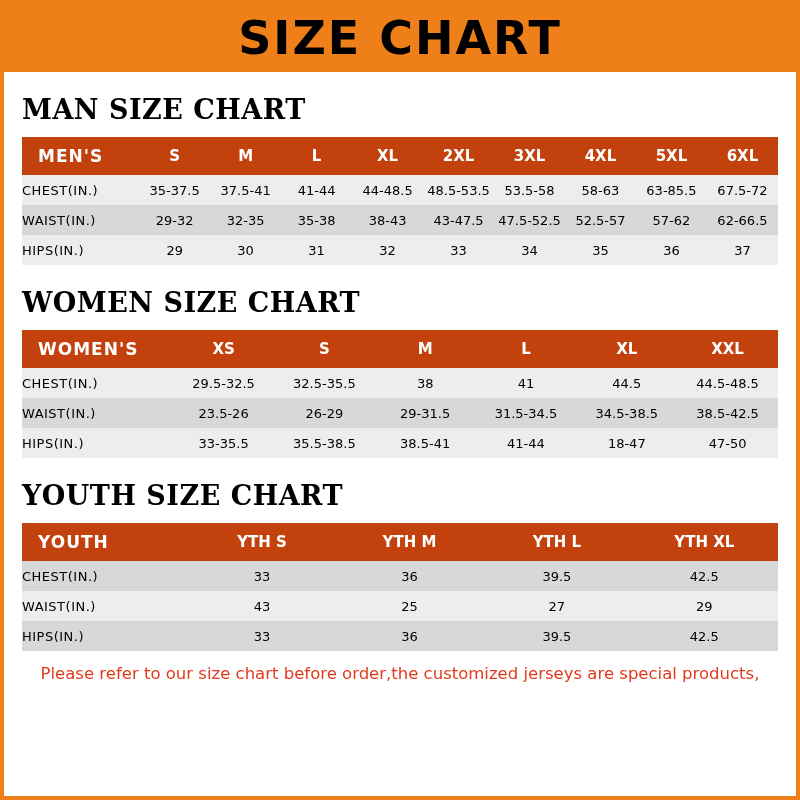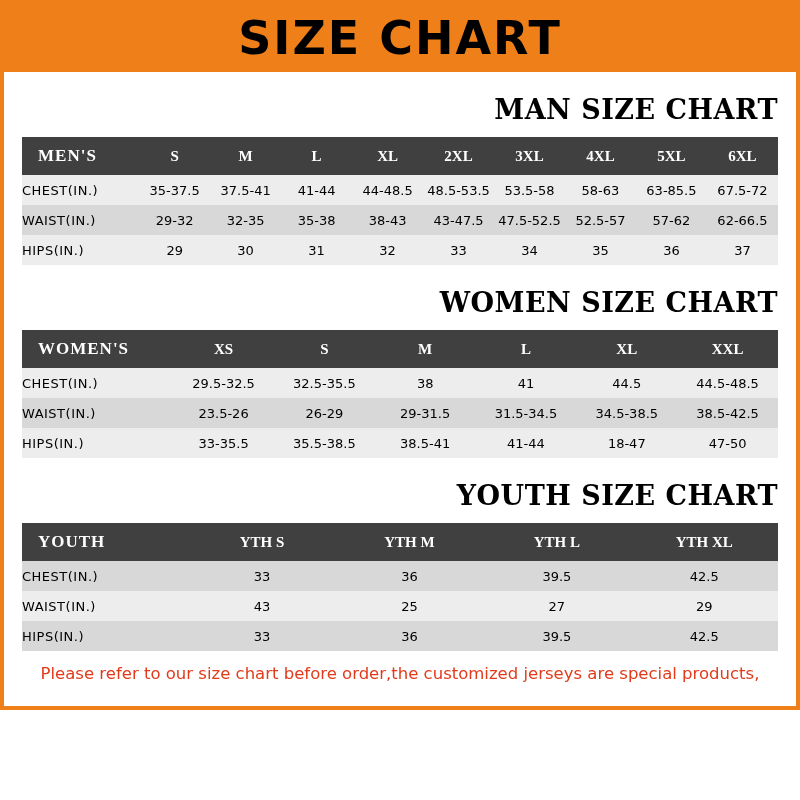--- a/index.html
+++ b/index.html
@@ -9,21 +9,21 @@
   body {
     width: 800px;
     height: 800px;
     background: #ffffff;
     font-family: "DejaVu Sans", sans-serif;
     overflow: hidden;
   }
   .page {
     position: relative;
     width: 800px;
-    height: 710px;
+    height: 800px;
     box-sizing: border-box;
     border: 4px solid #ef7f18;
     background: #fff;
   }
   .header-band {
     height: 68px;
     background: #ef7f18;
     display: flex;
     align-items: center;
     justify-content: center;
@@ -34,21 +34,21 @@
     font-size: 46px;
     letter-spacing: 2px;
     color: #000;
     line-height: 1;
   }
   .content {
     padding: 0 18px;
     box-sizing: border-box;
   }
   .section-title {
-    text-align: right;
+    text-align: left;
     font-family: "DejaVu Serif", serif;
     font-weight: bold;
     font-size: 27px;
     letter-spacing: 0.5px;
     color: #000;
     margin: 22px 0 12px 0;
   }
   table.size-table {
     width: 100%;
     border-collapse: collapse;
@@ -57,26 +57,25 @@
   table.size-table th,
   table.size-table td {
     text-align: center;
     padding: 0;
     height: 30px;
     font-size: 13px;
     color: #000;
     font-family: "DejaVu Sans", sans-serif;
   }
   table.size-table thead th {
-    background: #404040;
+    background: #c2410c;
     color: #fff;
     font-weight: bold;
     height: 38px;
     font-size: 15px;
-    font-family: Liberation Serif, serif;
   }
   table.size-table thead th.rowlabel {
     text-align: left;
     padding-left: 16px;
     font-size: 17px;
     letter-spacing: 1px;
   }
   table.size-table tbody tr.odd td {
     background: #ededed;
   }

